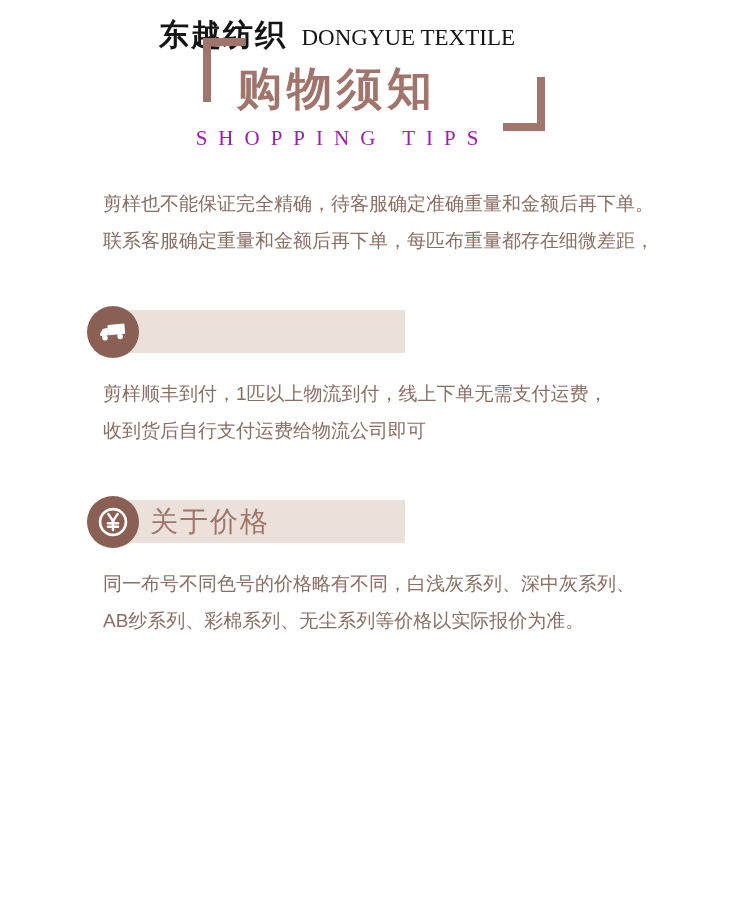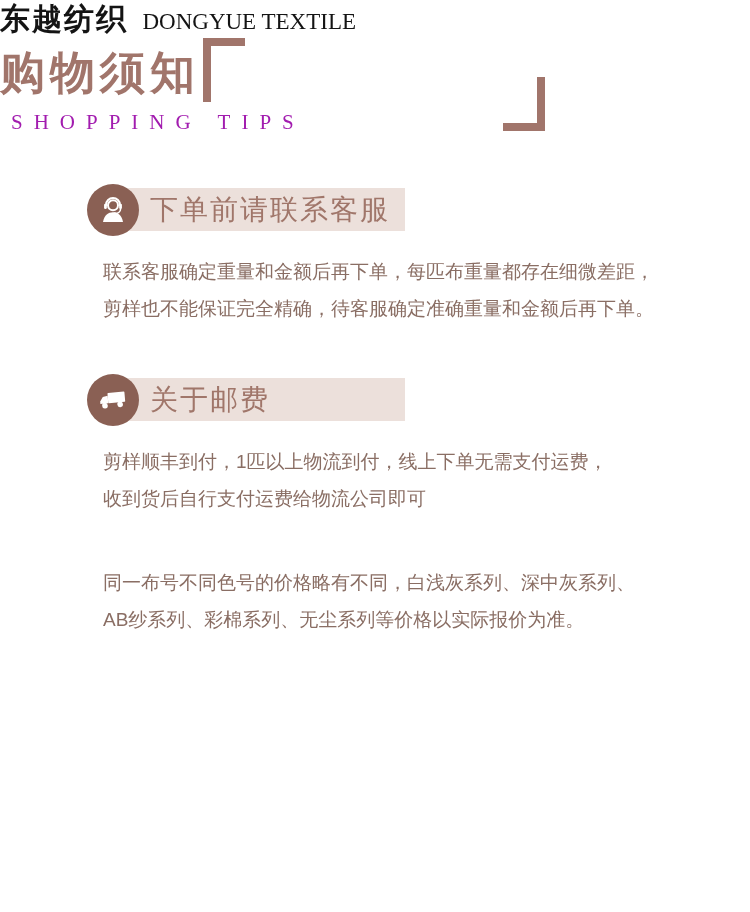--- a/index.html
+++ b/index.html
@@ -8,22 +8,23 @@
     width:750px; height:912px;
     background:#ffffff;
     overflow:hidden;
     font-family:"Liberation Sans", sans-serif;
   }
 
   
   .brand-header {
     position:relative;
     width:674px; height:168px;
-    padding-top:0;
+    padding-top:16px;
     box-sizing:border-box;
+    text-align:center;
   }
   .brand-line { height:38px; line-height:38px; white-space:nowrap; }
   .brand-cn {
     font-size:30px; font-weight:bold; color:#141414;
     letter-spacing:2px;
   }
   .brand-en {
     font-family:"Liberation Serif", serif;
     font-size:23px; color:#141414;
     margin-left:10px;
@@ -91,63 +92,63 @@
     </div>
     <h1 class="main-title">购物须知</h1>
     <div class="sub-title">SHOPPING TIPS</div>
     <span class="bracket bracket-tl"></span>
     <span class="bracket bracket-br"></span>
   </header>
 
   <div class="sections">
 
     <section class="section">
-      <div class="sec-header">
-        <div class="sec-bar"></div>
-        <div class="icon-circle">
-          <svg width="32" height="32" viewBox="0 0 48 48" aria-hidden="true">
-            <path d="M9 42 C11 31.5 17 27.5 24 27.5 C31 27.5 37 31.5 39 42 Z" fill="#fff"></path>
-            <circle cx="24" cy="17" r="7.5" fill="#8a6054" stroke="#fff" stroke-width="3"></circle>
-            <path d="M13.5 16.5 A10.5 10.5 0 0 1 34.5 16.5" fill="none" stroke="#fff" stroke-width="3" stroke-linecap="round"></path>
-            <rect x="10.6" y="14.5" width="4.2" height="8" rx="2" fill="#fff"></rect>
-            <rect x="33.2" y="14.5" width="4.2" height="8" rx="2" fill="#fff"></rect>
-            <path d="M35.3 22.5 C35.3 27 31 29.3 27 29.3" fill="none" stroke="#fff" stroke-width="2.4" stroke-linecap="round"></path>
-            <circle cx="26.5" cy="29.3" r="2" fill="#fff"></circle>
-          </svg>
-        </div>
-        <span class="sec-heading">下单前请联系客服</span>
-      </div>
       <div class="sec-body">
+        <div>剪样也不能保证完全精确，待客服确定准确重量和金额后再下单。</div>
         <div>联系客服确定重量和金额后再下单，每匹布重量都存在细微差距，</div>
-        <div>剪样也不能保证完全精确，待客服确定准确重量和金额后再下单。</div>
       </div>
     </section>
 
     <section class="section">
       <div class="sec-header">
         <div class="sec-bar"></div>
         <div class="icon-circle">
           <svg width="34" height="34" viewBox="0 0 48 48" aria-hidden="true">
             <g transform="rotate(-5 24 24)">
               <rect x="17" y="13.5" width="24" height="14.5" rx="1" fill="#fff"></rect>
               <path d="M17 17.5 L10 18.5 L5.8 24.5 L5.8 28 L17 28 Z" fill="#fff"></path>
               <circle cx="12" cy="31" r="4" fill="#fff"></circle>
               <circle cx="33.5" cy="31" r="4" fill="#fff"></circle>
             </g>
           </svg>
         </div>
-        <span class="sec-heading">关于邮费</span>
       </div>
       <div class="sec-body">
         <div>剪样顺丰到付，1匹以上物流到付，线上下单无需支付运费，</div>
         <div>收到货后自行支付运费给物流公司即可</div>
       </div>
     </section>
 
     <section class="section">
+      <div class="sec-header">
+        <div class="sec-bar"></div>
+        <div class="icon-circle">
+          <svg width="40" height="40" viewBox="0 0 48 48" aria-hidden="true">
+            <circle cx="24" cy="24" r="15.5" fill="none" stroke="#fff" stroke-width="3.2"></circle>
+            <g stroke="#fff" stroke-width="3" fill="none" stroke-linecap="round">
+              <path d="M18.5 14.5 L24 23"></path>
+              <path d="M29.5 14.5 L24 23"></path>
+              <path d="M24 23 L24 33.5"></path>
+              <path d="M18 25.5 L30 25.5"></path>
+              <path d="M18 29.8 L30 29.8"></path>
+            </g>
+          </svg>
+        </div>
+        <span class="sec-heading">关于价格</span>
+      </div>
       <div class="sec-body">
         <div>同一布号不同色号的价格略有不同，白浅灰系列、深中灰系列、</div>
         <div>AB纱系列、彩棉系列、无尘系列等价格以实际报价为准。</div>
       </div>
     </section>
 
     <section class="section">
     </section>
 
   </div>

